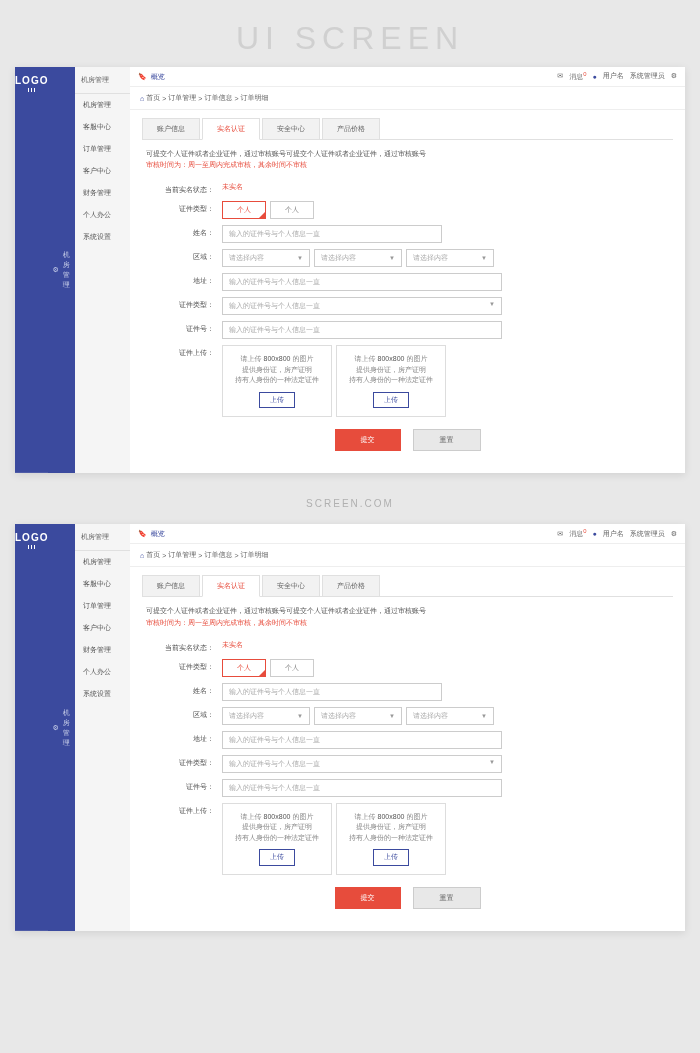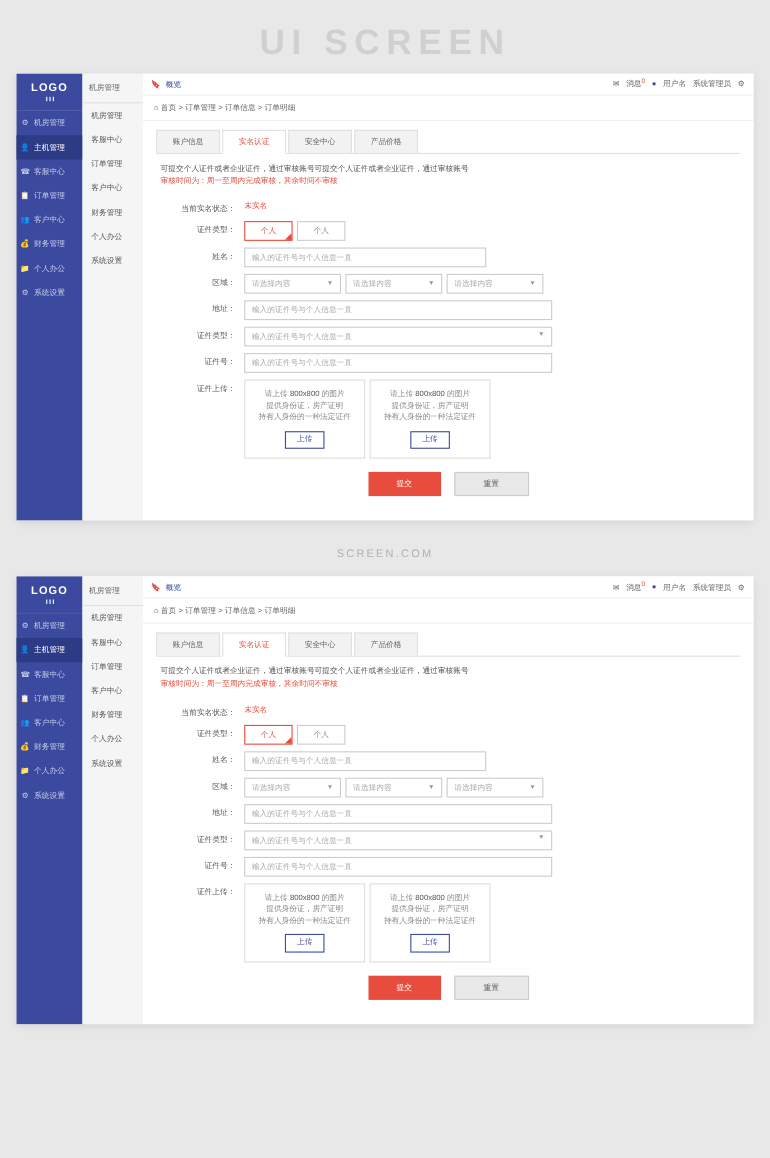--- a/index.html
+++ b/index.html
@@ -1,24 +1,24 @@
 <!DOCTYPE html>
 <html><head>
   <meta charset="utf-8">
   <style>
     * { margin: 0; padding: 0; box-sizing: border-box; font-family: "Microsoft YaHei", sans-serif; }
     body { background: #e8e8e8; width: 700px; }
     
-    .page-title { text-align: center; font-size: 32px; color: #d0d0d0; letter-spacing: 6px; padding: 20px 0 10px; font-weight: 700; }
+    .page-title { text-align: center; font-size: 32px; color: #d0d0d0; letter-spacing: 6px; padding: 20px 0 10px; font-weight: 400; }
     .footer-url { text-align: center; font-size: 10px; color: #b0b0b0; letter-spacing: 2px; padding: 15px 0; }
     
     .app-window { background: #fff; margin: 0 15px 10px; display: flex; font-size: 7px; box-shadow: 0 2px 8px rgba(0,0,0,0.1); }
     
     
-    .sidebar-primary { width: 60px; background: #3b4a9e; color: #fff; display: flex; flex-direction: column; }
+    .sidebar-primary { width: 60px; background: #3b4a9e; color: #fff; display: flex; flex-direction: row; }
     .logo { padding: 8px 0; text-align: center; font-size: 10px; font-weight: bold; letter-spacing: 1px; border-bottom: 1px solid rgba(255,255,255,0.1); }
     .logo-sub { display: flex; justify-content: center; gap: 2px; margin-top: 2px; }
     .logo-sub span { width: 1px; height: 4px; background: #fff; }
     .nav-item { padding: 6px 4px; display: flex; align-items: center; gap: 4px; color: #c5cce8; cursor: pointer; }
     .nav-item.active { background: #2d3a85; color: #fff; }
     .nav-icon { width: 8px; height: 8px; display: inline-flex; align-items: center; justify-content: center; }
     
     
     .sidebar-secondary { width: 55px; background: #f5f5f5; padding-top: 0; }
     .sec-header { padding: 8px 6px; font-size: 7px; color: #666; border-bottom: 1px solid #e0e0e0; }

